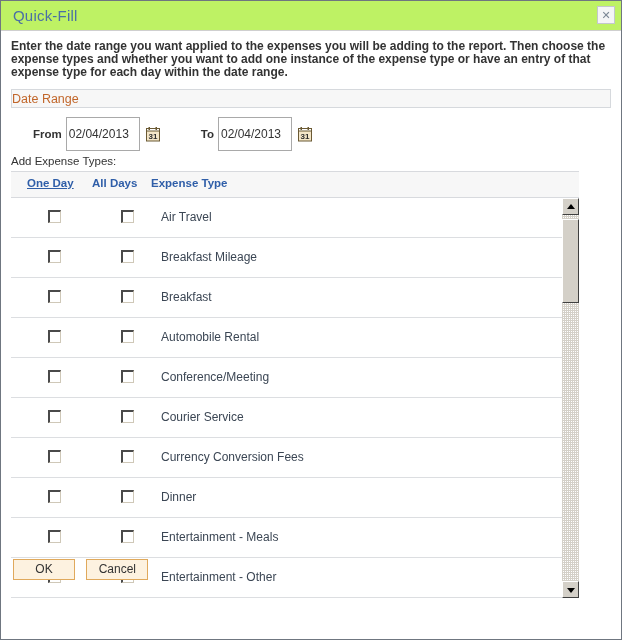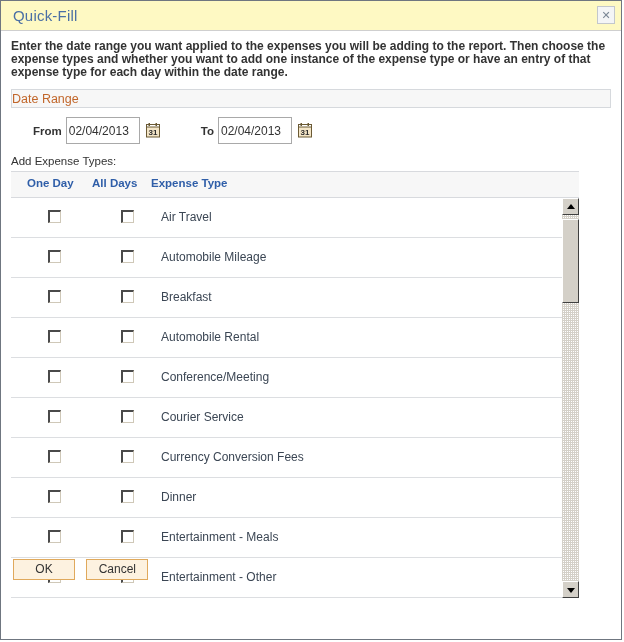--- a/index.html
+++ b/index.html
@@ -24,21 +24,21 @@
     height: 640px;
     box-sizing: border-box;
     border: 1px solid #6f7680;
     background: #ffffff;
   }
 
   
   .titlebar {
     position: relative;
     height: 30px;
-    background: #fef9c3;
+    background: #bef264;
     border-bottom: 1px solid #cfcfcf;
     box-sizing: border-box;
   }
   .title-text {
     position: absolute;
     left: 12px;
     top: 6px;
     font-size: 15px;
     color: #4a6fa5;
     letter-spacing: 0.2px;
@@ -101,21 +101,21 @@
     color: #333333;
     display: inline-block;
     vertical-align: middle;
   }
   .lbl-from { margin-left: 32px; }
   .lbl-to   { margin-left: 41px; }
   .date-input {
     display: inline-block;
     vertical-align: middle;
     width: 74px;
-    height: 27px;
+    height: 34px;
     margin-left: 4px;
     box-sizing: border-box;
     border: 1px solid #a9a9a9;
     background: #ffffff;
     font-family: "Liberation Sans", sans-serif;
     font-size: 12px;
     color: #333333;
     padding: 0 2px;
     line-height: 15px;
   }
@@ -152,21 +152,21 @@
     position: relative;
   }
   .grid-head .col {
     position: absolute;
     top: 5px;
     font-size: 11.5px;
     font-weight: bold;
     color: #2f5ea8;
     cursor: pointer;
   }
-  .col-oneday  { left: 16px; }
+  .col-oneday  { left: 16px; text-decoration: underline; }
   .col-alldays { left: 81px; }
   .col-type    { left: 140px; }
 
   .grid-scroll {
     position: relative;
     height: 400px;
     width: 568px;
     overflow: hidden;
     background: #ffffff;
     box-sizing: border-box;
@@ -345,21 +345,21 @@
       <div class="grid-scroll">
         <div class="grid-rows" id="rows-container">
             <div class="grid-row">
               <button class="cb cb-oneday"></button>
               <button class="cb cb-alldays"></button>
               <span class="row-label">Air Travel</span>
             </div>
             <div class="grid-row">
               <button class="cb cb-oneday"></button>
               <button class="cb cb-alldays"></button>
-              <span class="row-label">Automobile Mileage</span>
+              <span class="row-label">Breakfast Mileage</span>
             </div>
             <div class="grid-row">
               <button class="cb cb-oneday"></button>
               <button class="cb cb-alldays"></button>
               <span class="row-label">Breakfast</span>
             </div>
             <div class="grid-row">
               <button class="cb cb-oneday"></button>
               <button class="cb cb-alldays"></button>
               <span class="row-label">Automobile Rental</span>

